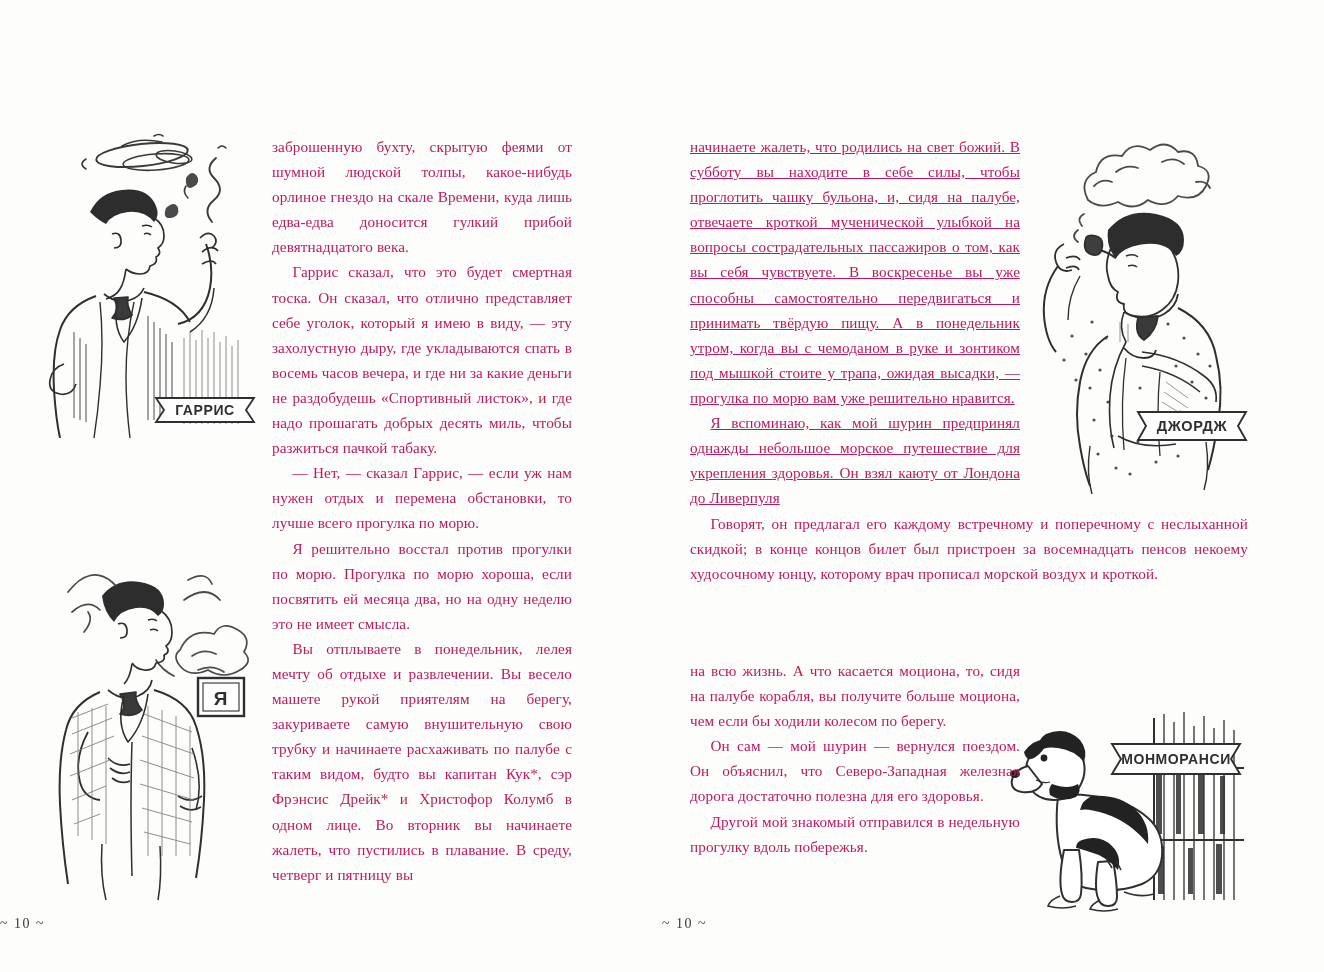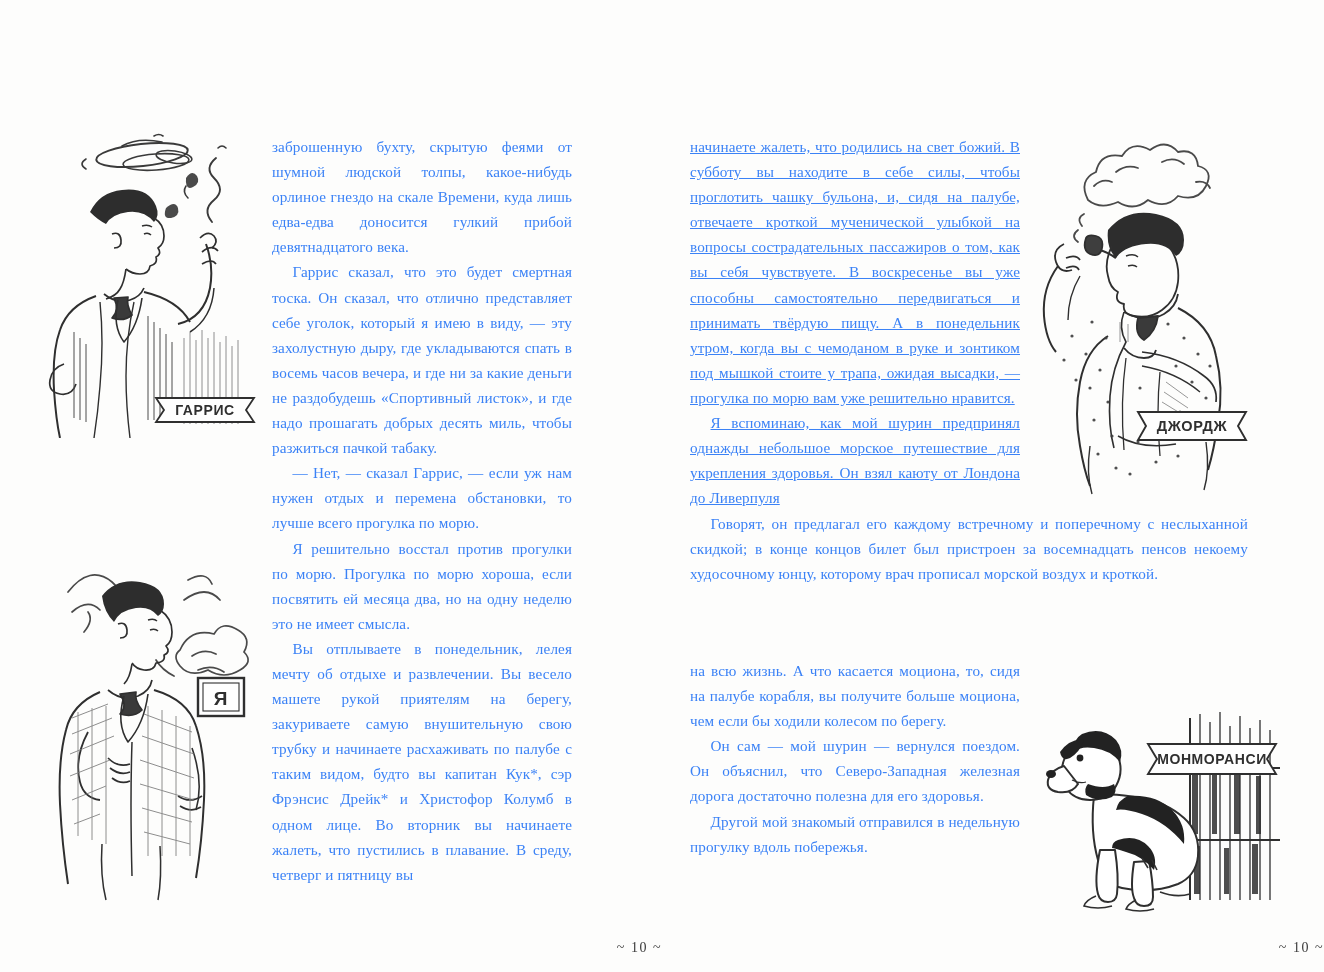--- a/index.html
+++ b/index.html
@@ -26,53 +26,53 @@
   .page-left  { width: 662px; }
   .page-right { width: 662px; }
 
   
   .textcol {
     position: absolute;
     font-size: 15.2px;
     line-height: 25.1px;
     text-align: justify;
     text-justify: inter-word;
-    color: #3b82f6;
+    color: #be185d;
     -webkit-font-smoothing: antialiased;
     letter-spacing: .1px;
   }
   .textcol p { margin: 0; text-indent: 1.35em; }
   .textcol p.noind { text-indent: 0; }
 
   .col-left-main {
     left: 272px; top: 134px; width: 300px;
   }
   .rt-a { left: 28px;  top: 134px; width: 330px; text-decoration: underline; }
   .rt-b { left: 28px;  top: 511px; width: 558px; }
   .rt-c { left: 28px;  top: 658px; width: 330px; }
 
   .pagenum {
     position: absolute;
-    bottom: 16px;
+    bottom: 40px;
     font-size: 14px;
     letter-spacing: 1.5px;
     color: #3a3a3a;
     width: 100%;
-    text-align: right;
+    text-align: left;
   }
   .pn-left  { left: -330px; }
 
   
   .illus { position: absolute; }
   .illus svg { display: block; }
 
   .illus-harris { left: 38px;  top: 126px;  width: 226px; height: 312px; }
   .illus-me     { left: 48px;  top: 528px;  width: 218px; height: 392px; }
   .illus-george { left: 358px; top: 126px;  width: 252px; height: 372px; }
-  .illus-dog    { left: 380px; top: 700px;  width: 252px; height: 222px; }
+  .illus-dog    { left: 344px; top: 700px;  width: 252px; height: 222px; }
 
   .nameplate-text {
     font-family: "Liberation Sans", sans-serif;
     font-weight: 700;
     letter-spacing: .6px;
   }
 </style>
 </head>
 <body>
 

